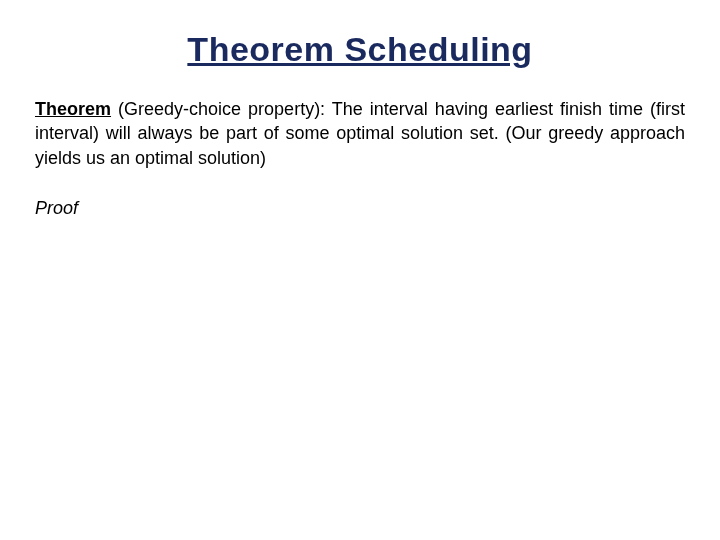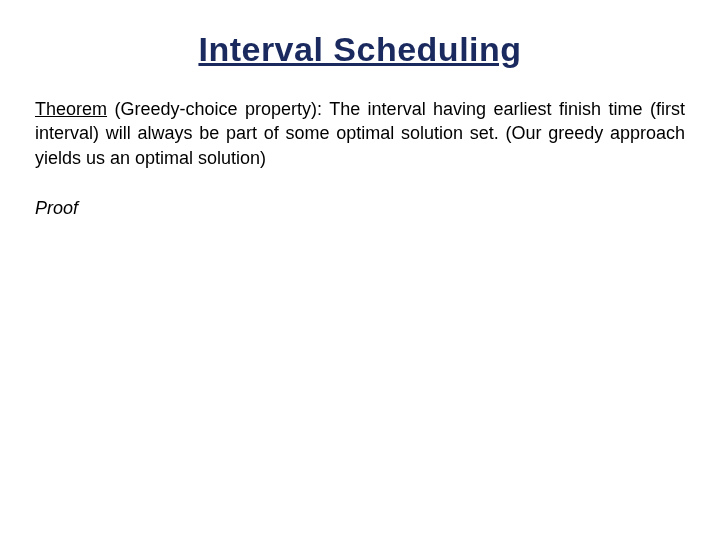--- a/index.html
+++ b/index.html
@@ -25,31 +25,31 @@
       letter-spacing: 0.5px;
     }
     .theorem-block {
       font-size: 18px;
       line-height: 1.35;
       text-align: justify;
       color: #000000;
       margin-bottom: 28px;
     }
     .theorem-label {
-      font-weight: normal;
+      font-weight: bold;
       text-decoration: underline;
     }
     .proof-label {
       font-size: 18px;
       font-style: italic;
       color: #000000;
     }
   </style>
 </head>
 <body>
 
-<h1 class="title">Interval Scheduling</h1>
+<h1 class="title">Theorem Scheduling</h1>
 
 <p class="theorem-block">
   <span class="theorem-label">Theorem</span><span> (Greedy-choice property): The interval having earliest finish time (first interval) will always be part of some optimal solution set. (Our greedy approach yields us an optimal solution)</span>
 </p>
 
 <p class="proof-label">Proof</p>
 
 </body></html>

